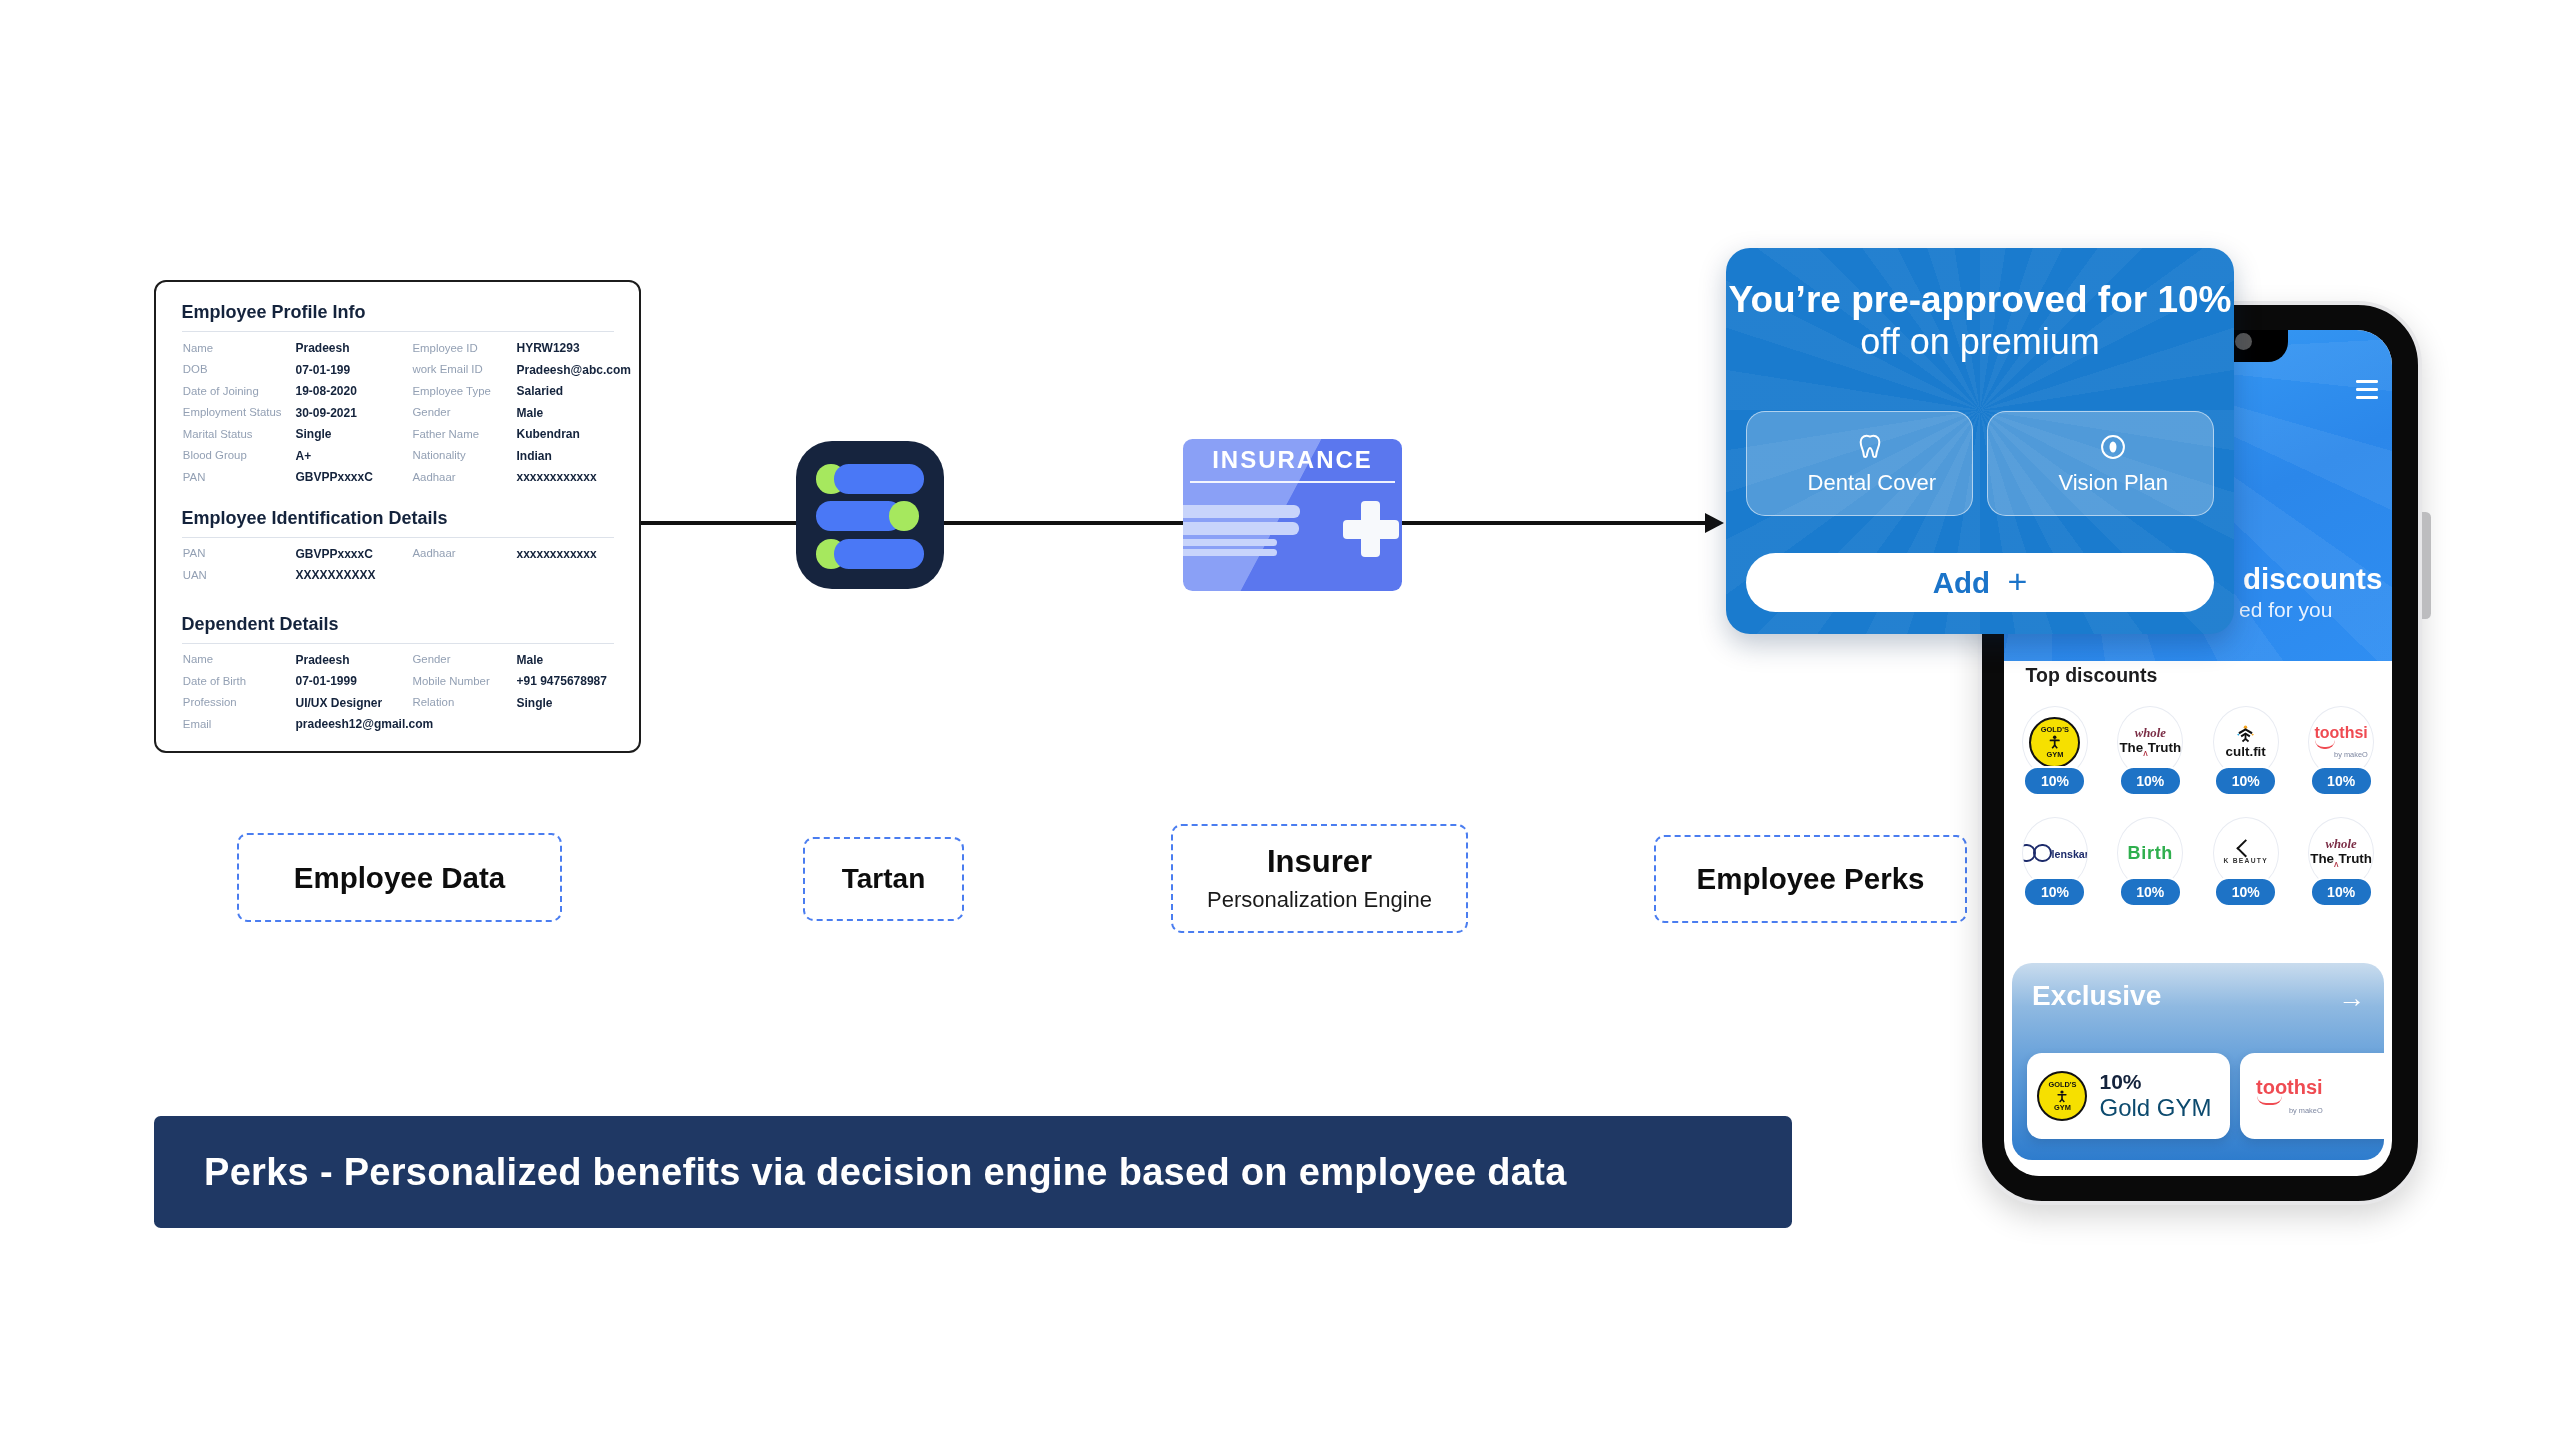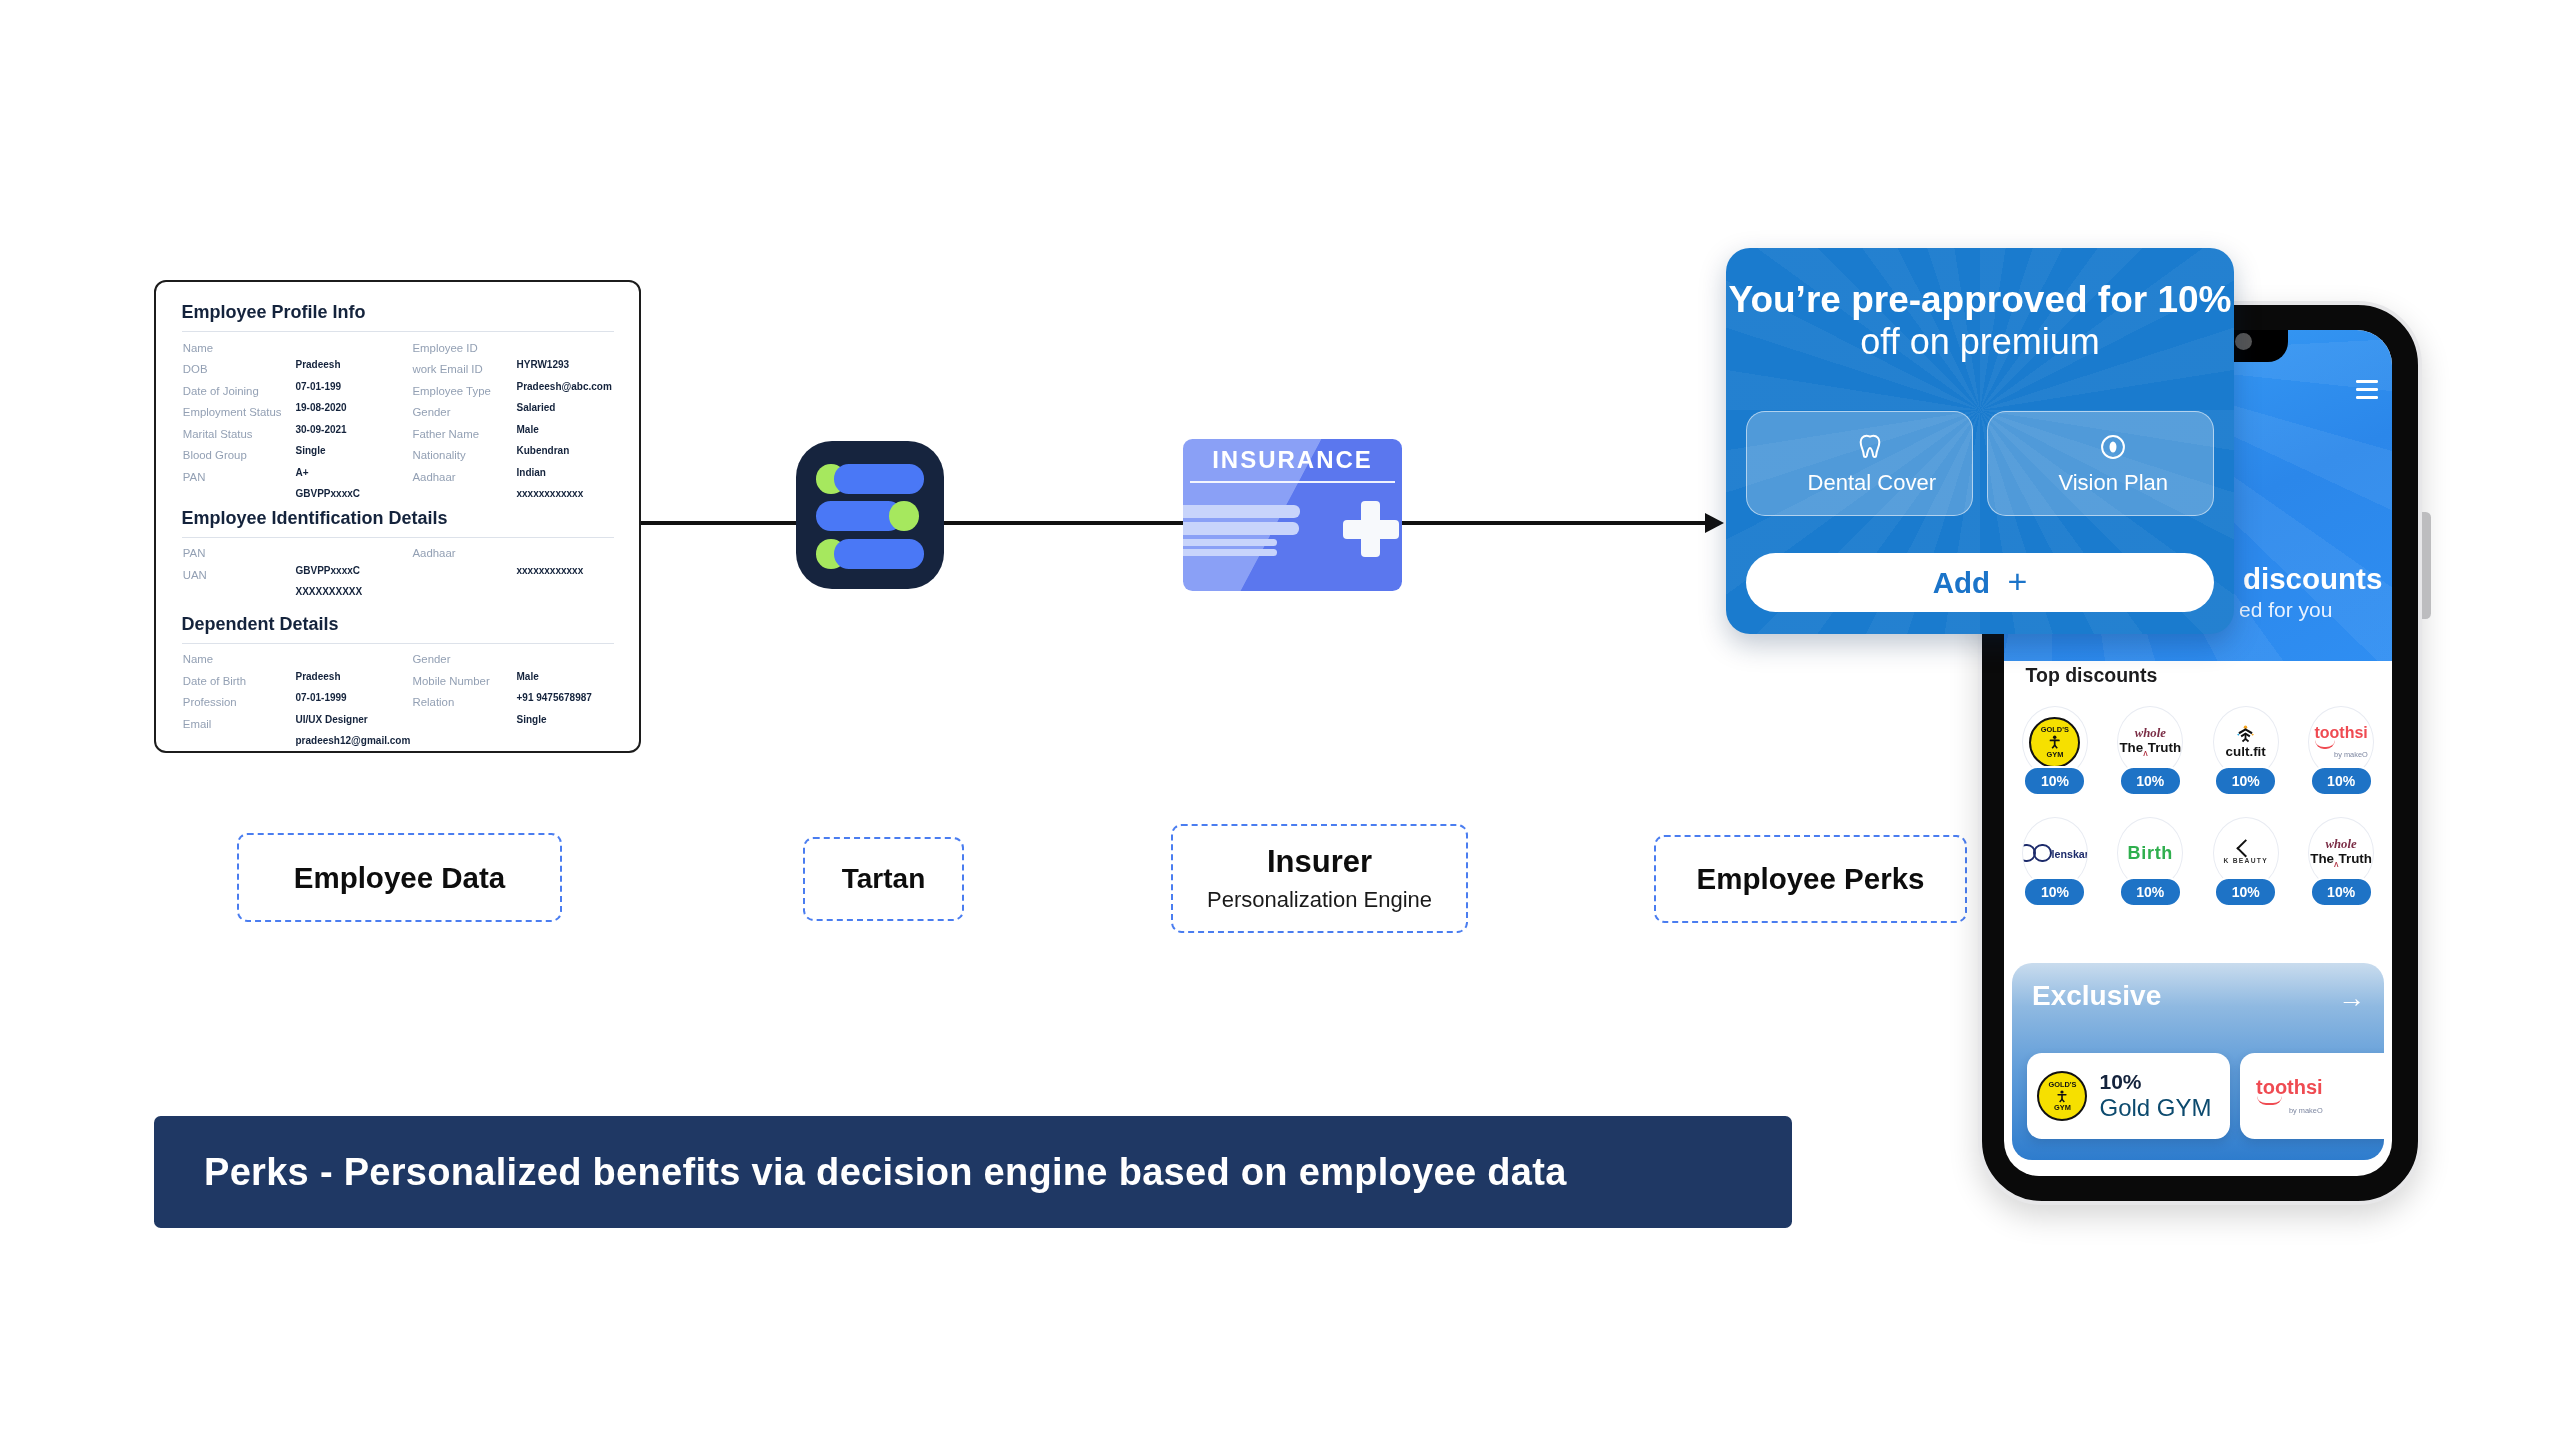--- a/index.html
+++ b/index.html
@@ -14,21 +14,21 @@
 
   
   .emp-card{left:154px;top:280px;width:487px;height:473px;background:#fff;border:2px solid #1c1c1c;
             border-radius:12px;z-index:2;box-sizing:border-box;padding:0 25.5px;}
   .emp-h{font-size:18px;font-weight:800;color:#14233c;margin:0;}
   .emp-h.s1{padding-top:20px;}
   .emp-div{height:0.7px;background:#dde2ea;margin-top:8px;}
   .emp-rows{margin-top:5.4px;}
   .ecrow{position:relative;height:21.5px;}
   .ecl{position:absolute;font-size:11.4px;color:#93a0b4;top:4.7px;}
-  .ecv{position:absolute;font-size:10px;font-weight:700;color:#14233c;top:22px;}
+  .ecv{position:absolute;font-size:12px;font-weight:700;color:#14233c;top:4px;}
   .c1{left:1.3px;} .c2{left:114px;} .c3{left:224px;padding-left:7px;} .c4{left:335px;}
 
   
   .tartan{left:796px;top:441px;width:148px;height:148px;background:#16243e;border-radius:36px;z-index:2;}
   .t-pill{position:absolute;height:29.5px;background:#4a78f6;border-radius:14.8px;}
   .t-dot{position:absolute;width:29.5px;height:29.5px;background:#a6e85e;border-radius:50%;}
 
   
   .ins{left:1183px;top:439px;width:219px;height:152px;border-radius:9.4px;z-index:2;overflow:hidden;
        background:linear-gradient(118deg, #8aa0f6 0%, #8aa0f6 46%, #5b77ee 46.3%, #5b77ee 100%);}

